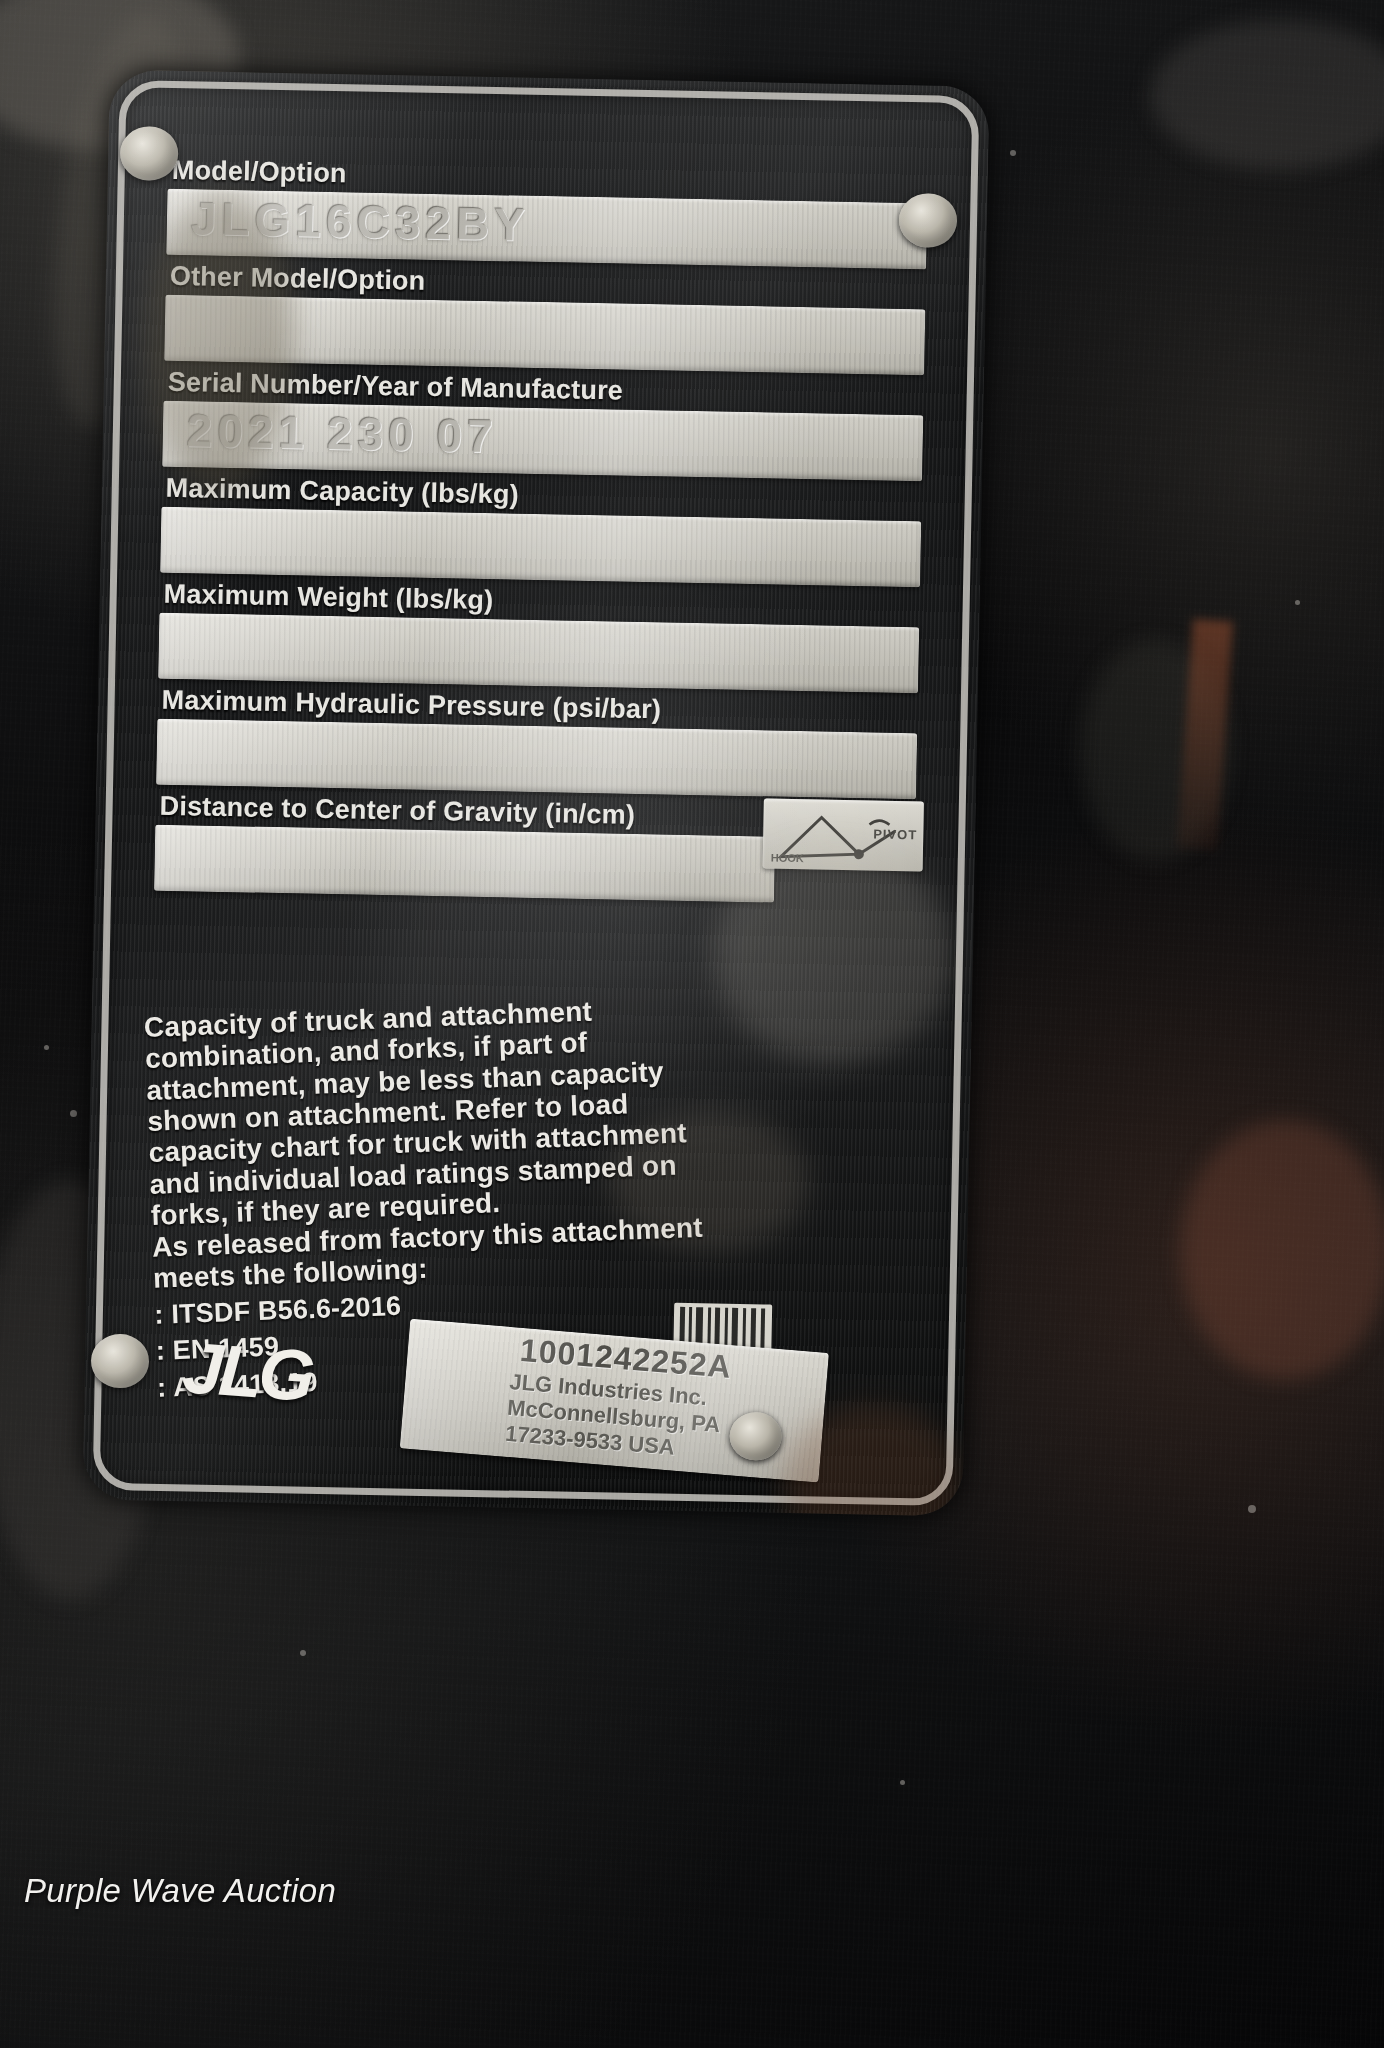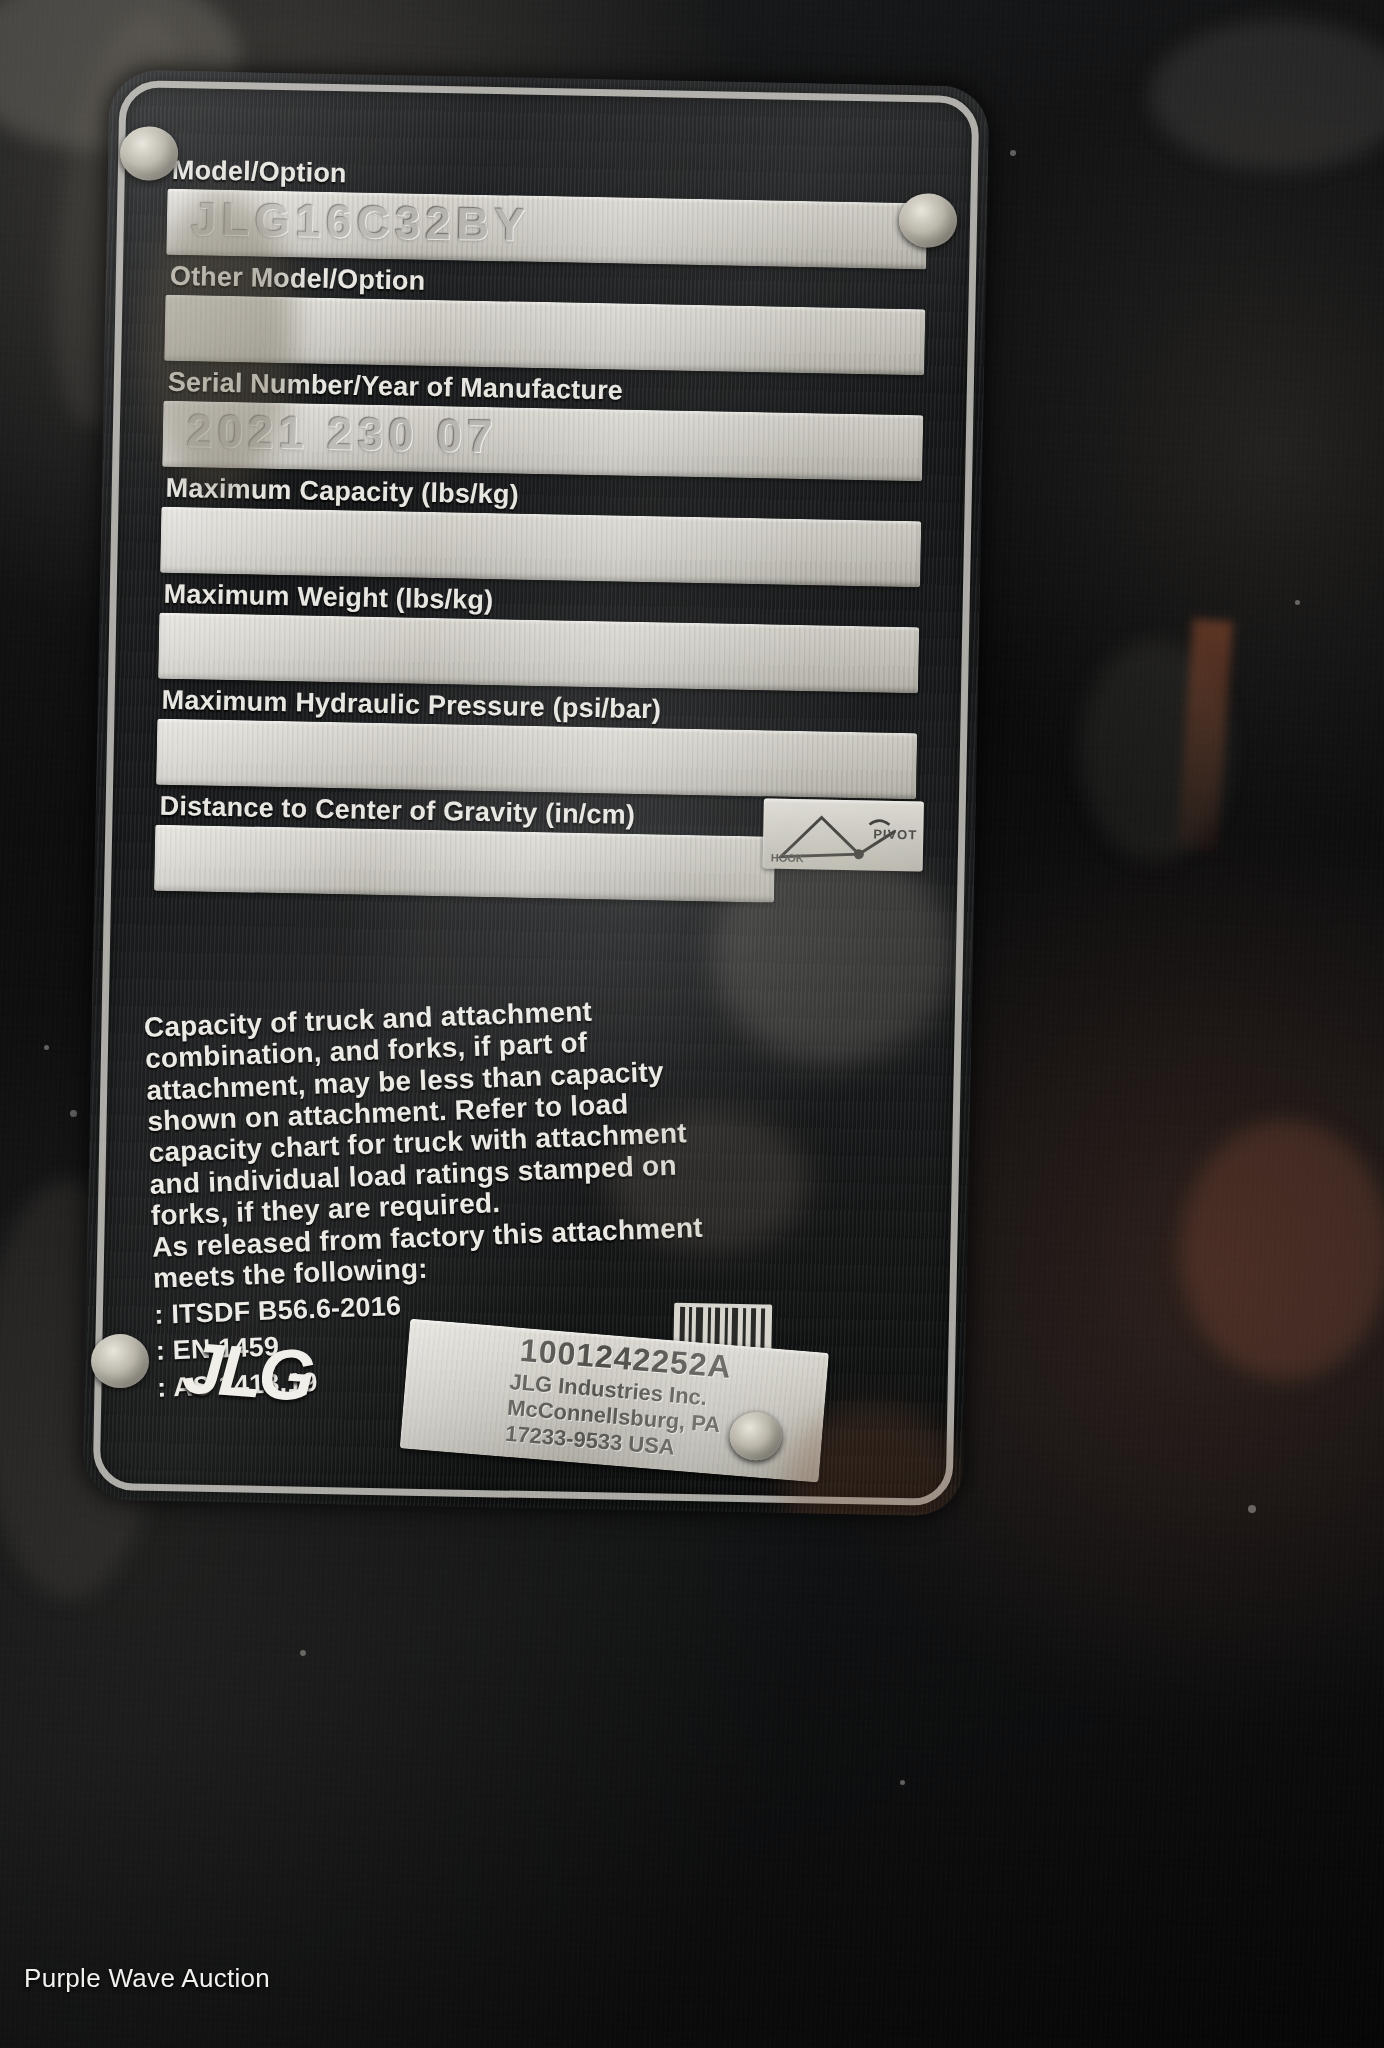--- a/index.html
+++ b/index.html
@@ -302,25 +302,26 @@
   }
   .grime.g1 { left: 40px;  top: 120px;  width: 150px; height: 300px; background: rgba(90,80,60,0.35); }
   .grime.g2 { left: 620px; top: 760px;  width: 240px; height: 220px; background: rgba(210,206,195,0.16); }
   .grime.g3 { left: 520px; top: 1030px; width: 200px; height: 140px; background: rgba(150,140,120,0.18); }
   .grime.g4 { left: 700px; top: 1320px; width: 180px; height: 160px; background: rgba(120,70,45,0.25); }
 
   
   #watermark {
     position: absolute;
     left: 24px;
-    top: 1963px;
+    top: 1872px;
     color: #f2f1ee;
-    font-size: 26px;
+    font-size: 33px;
     letter-spacing: 0.3px;
     text-shadow: 0 2px 4px rgba(0,0,0,0.9);
+    font-style: italic;
   }
 </style>
 </head>
 <body>
 
 <div id="scene">
   <div class="bg-base"></div>
   <div class="bg-noise"></div>
   <div class="scuff s1"></div>
   <div class="scuff s2"></div>

